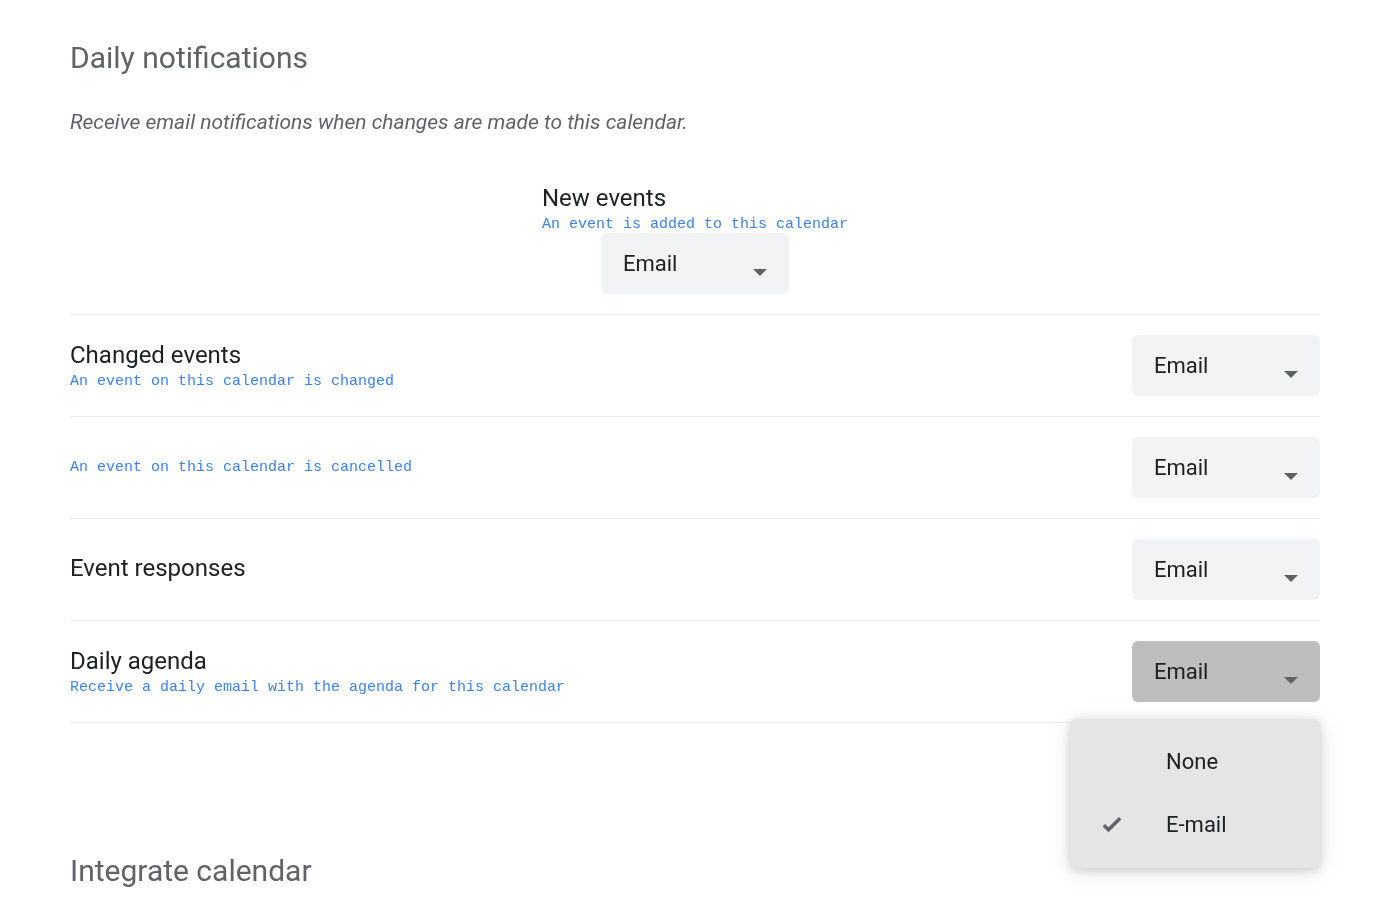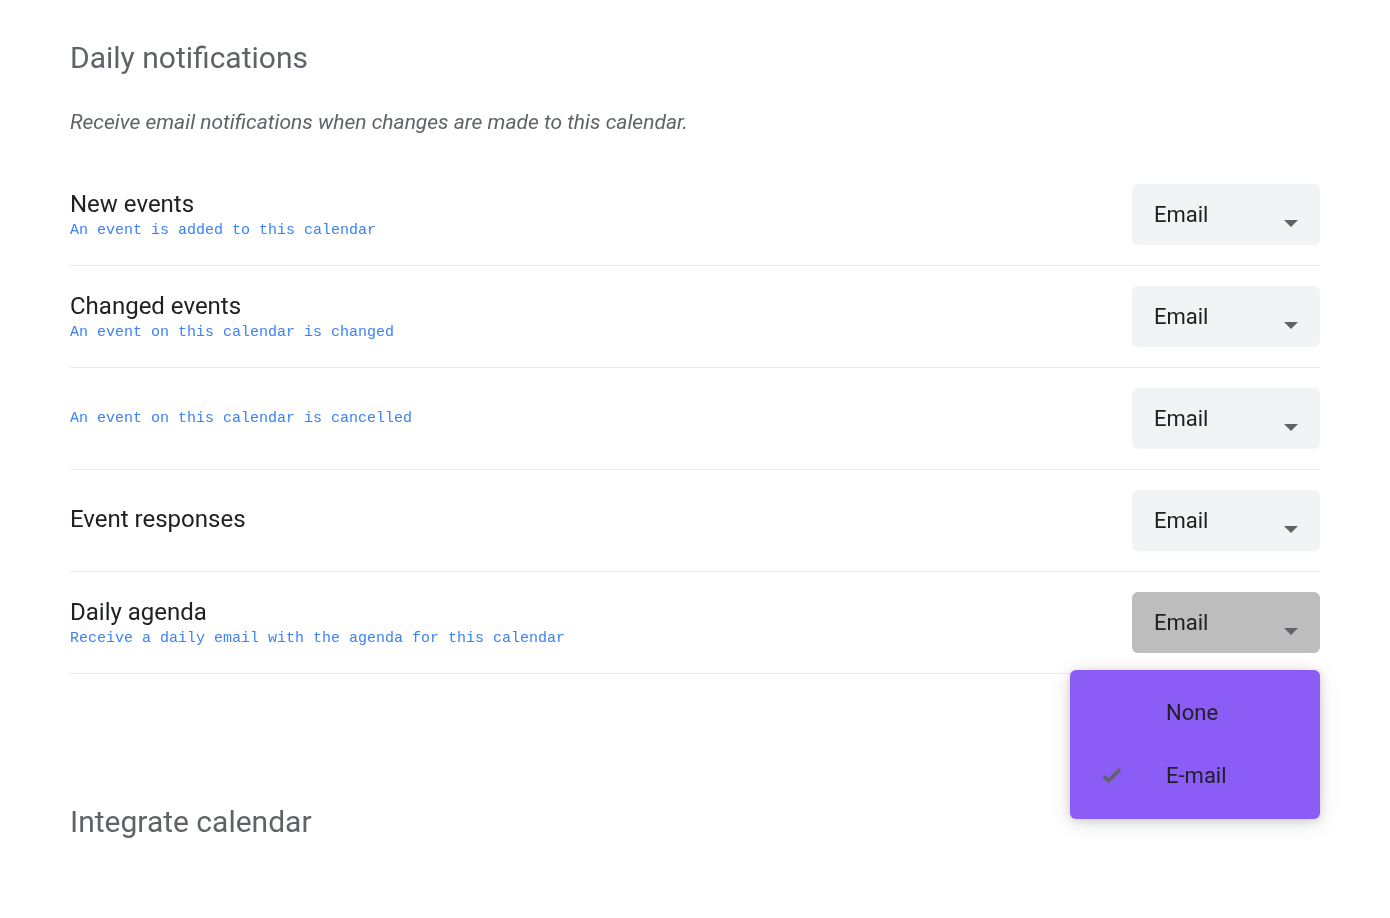--- a/index.html
+++ b/index.html
@@ -27,20 +27,21 @@
     }
     .setting-row {
       display: flex;
       justify-content: space-between;
       align-items: center;
       padding: 20px 0;
       border-bottom: 1px solid #e8eaed;
     }
     .setting-row:first-of-type {
       padding-top: 0;
+      flex-direction: column;
     }
     .setting-text {
       flex: 1;
     }
     .setting-label {
       font-size: 24px;
       font-weight: 400;
       color: #202124;
       margin-bottom: 4px;
     }
@@ -72,21 +73,21 @@
       border-right: 7px solid transparent;
       border-top: 7px solid #5f6368;
     }
     .dropdown-wrapper {
       position: relative;
     }
     .dropdown-menu {
       position: absolute;
       top: 78px;
       right: 0;
-      background: #8b5cf6;
+      background: #e5e5e5;
       border-radius: 6px;
       box-shadow: 0 2px 10px rgba(0,0,0,0.15), 0 4px 24px rgba(0,0,0,0.1);
       min-width: 250px;
       padding: 12px 0;
       z-index: 10;
     }
     .dropdown-menu-item {
       display: flex;
       align-items: center;
       padding: 18px 28px;

